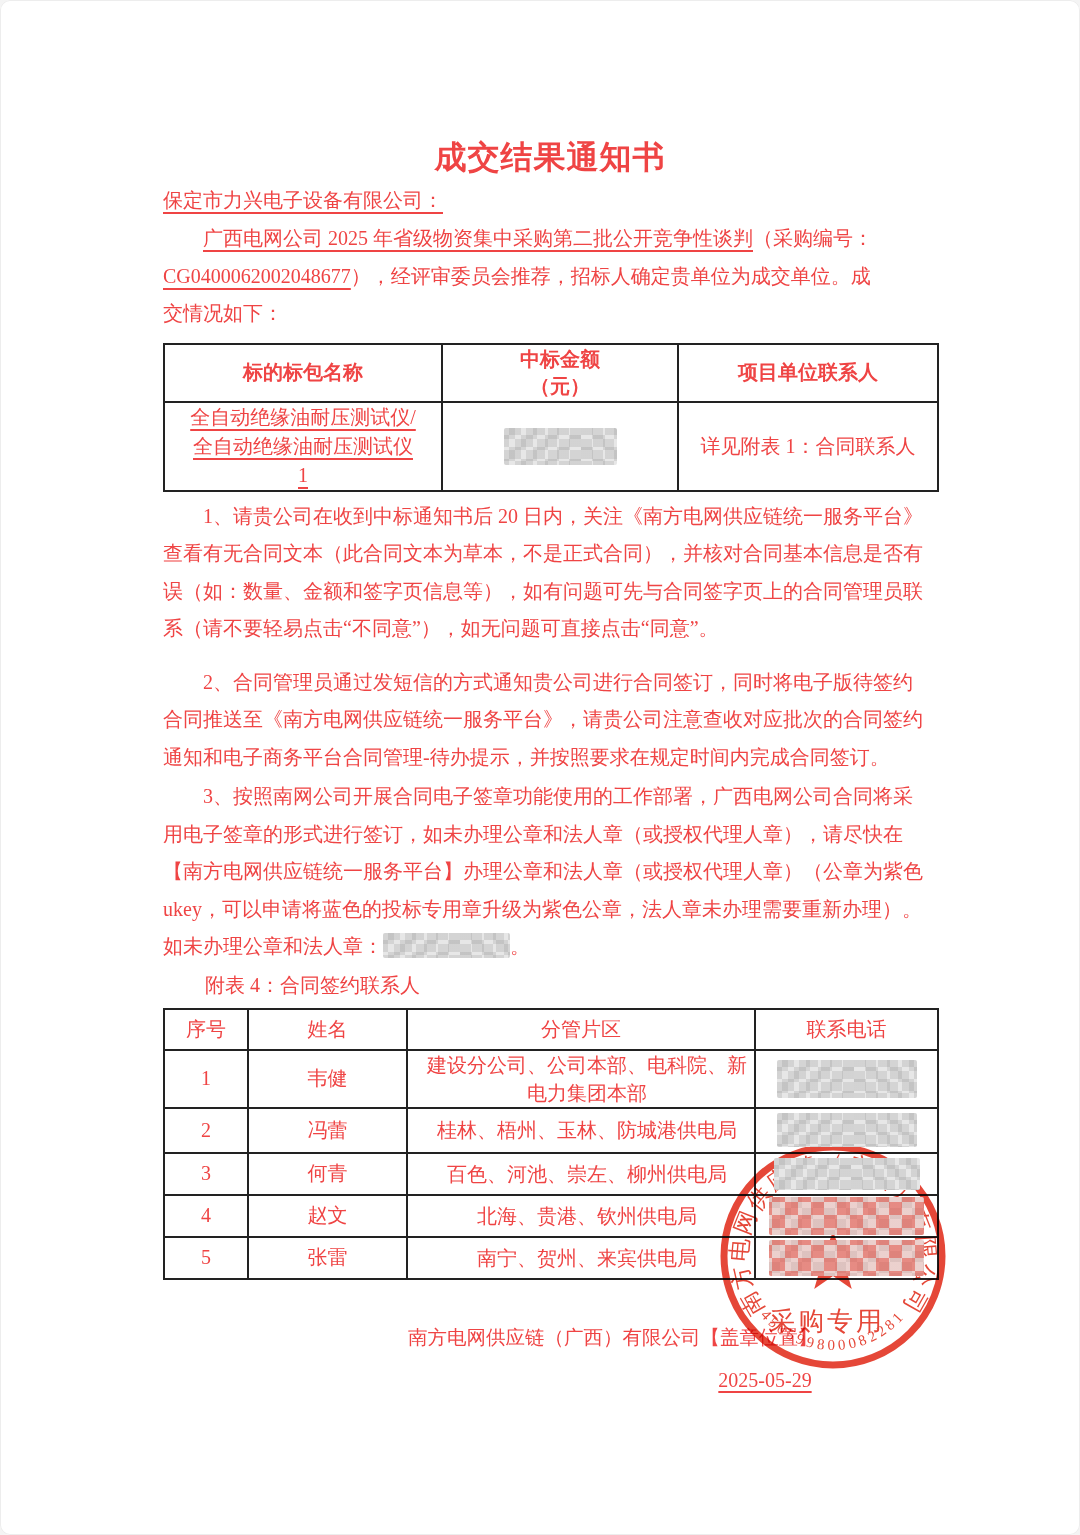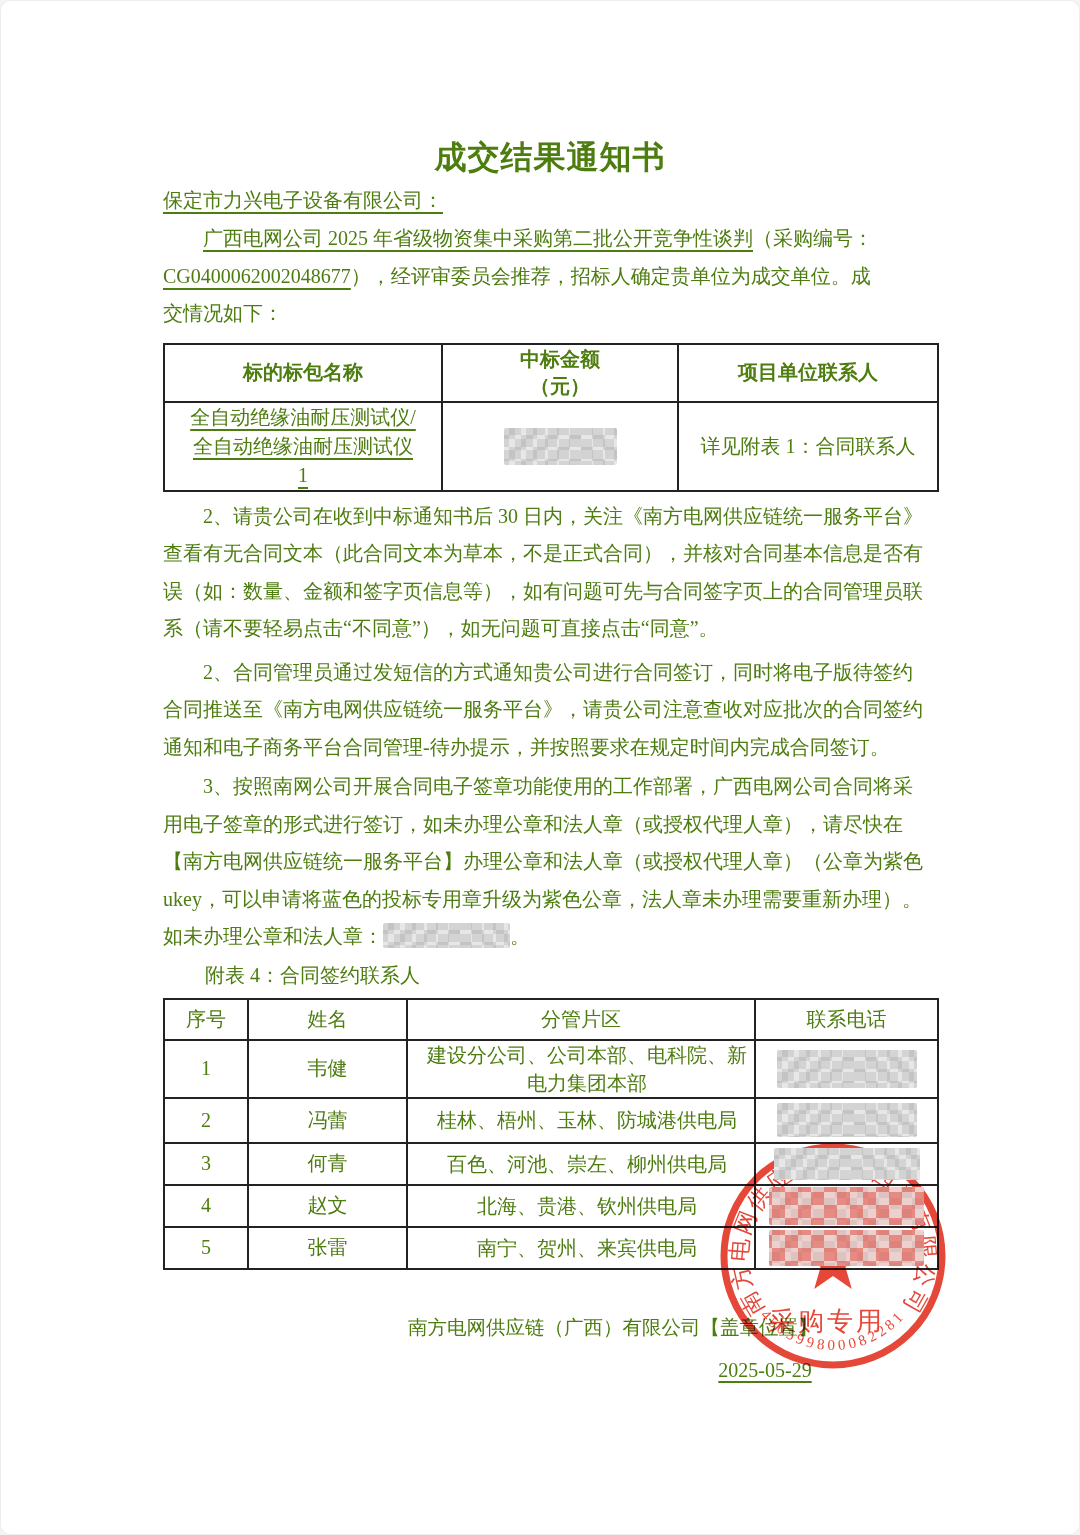--- a/index.html
+++ b/index.html
@@ -1,42 +1,42 @@
 <!DOCTYPE html>
 <html><head>
 <meta charset="utf-8">
 <style>
   html,body{margin:0;padding:0;background:#f4f4f4;}
   .page{
     position:relative;width:1080px;height:1535px;background:#ffffff;
     margin:0 auto;overflow:hidden;
     box-shadow:inset 0 0 0 1px #ededed;
     font-family:"Liberation Serif","DejaVu Serif",serif;
-    color:#4d7c0f;
+    color:#ef4444;
     border-radius:10px;
   }
   .doc{position:absolute;left:163px;top:0;width:774px;}
   .title{
     margin:137px 0 0 0;text-align:center;font-size:32px;font-weight:700;
     line-height:40px;letter-spacing:1px;
   }
   .recipient{
     margin-top:10px;font-size:20px;line-height:30px;
     text-decoration:underline;text-underline-offset:5px;text-decoration-thickness:1.5px;font-family:Liberation Mono, monospace;
   }
   .para{
     margin:0;font-size:20px;line-height:37.5px;white-space:pre-line;
     text-align:left;
   }
   .intro{margin-top:3px;}
   .u{
     text-decoration:underline;text-underline-offset:5px;text-decoration-thickness:1.5px;
   }
   .p1{margin-top:6px;}
-  .p2{margin-top:6px;}
+  .p2{margin-top:16px;}
   .p3{margin-top:2px;}
   table{border-collapse:collapse;table-layout:fixed;width:774px;padding-left:40px;}
   td,th{border:2px solid #222;text-align:center;vertical-align:middle;
         font-size:20px;padding:0 4px;overflow:hidden;}
   .award-table{margin-top:10px;}
   .award-table th{height:56px;font-weight:700;white-space:pre-line;line-height:27px;}
   .award-table td{height:82px;}
   .package-cell span{
     white-space:pre-line;line-height:29px;display:inline-block;
     text-decoration:underline;text-underline-offset:5px;text-decoration-thickness:1.5px;
@@ -102,21 +102,21 @@
       <tr>
         <td class="package-cell"><span>全自动绝缘油耐压测试仪/
 全自动绝缘油耐压测试仪
 1</span></td>
         <td><span class="redact" style="width:113px;height:37px;"></span></td>
         <td>详见附表 1：合同联系人</td>
       </tr>
     </tbody>
       </table>
 
-    <p class="para p1">　　2、请贵公司在收到中标通知书后 30 日内，关注《南方电网供应链统一服务平台》
+    <p class="para p1">　　1、请贵公司在收到中标通知书后 20 日内，关注《南方电网供应链统一服务平台》
 查看有无合同文本（此合同文本为草本，不是正式合同），并核对合同基本信息是否有
 误（如：数量、金额和签字页信息等），如有问题可先与合同签字页上的合同管理员联
 系（请不要轻易点击“不同意”），如无问题可直接点击“同意”。</p>
     <p class="para p2">　　2、合同管理员通过发短信的方式通知贵公司进行合同签订，同时将电子版待签约
 合同推送至《南方电网供应链统一服务平台》，请贵公司注意查收对应批次的合同签约
 通知和电子商务平台合同管理-待办提示，并按照要求在规定时间内完成合同签订。</p>
     <p class="para p3"><span>　　3、按照南网公司开展合同电子签章功能使用的工作部署，广西电网公司合同将采
 用电子签章的形式进行签订，如未办理公章和法人章（或授权代理人章），请尽快在
 【南方电网供应链统一服务平台】办理公章和法人章（或授权代理人章）（公章为紫色
 ukey，可以申请将蓝色的投标专用章升级为紫色公章，法人章未办理需要重新办理）。

